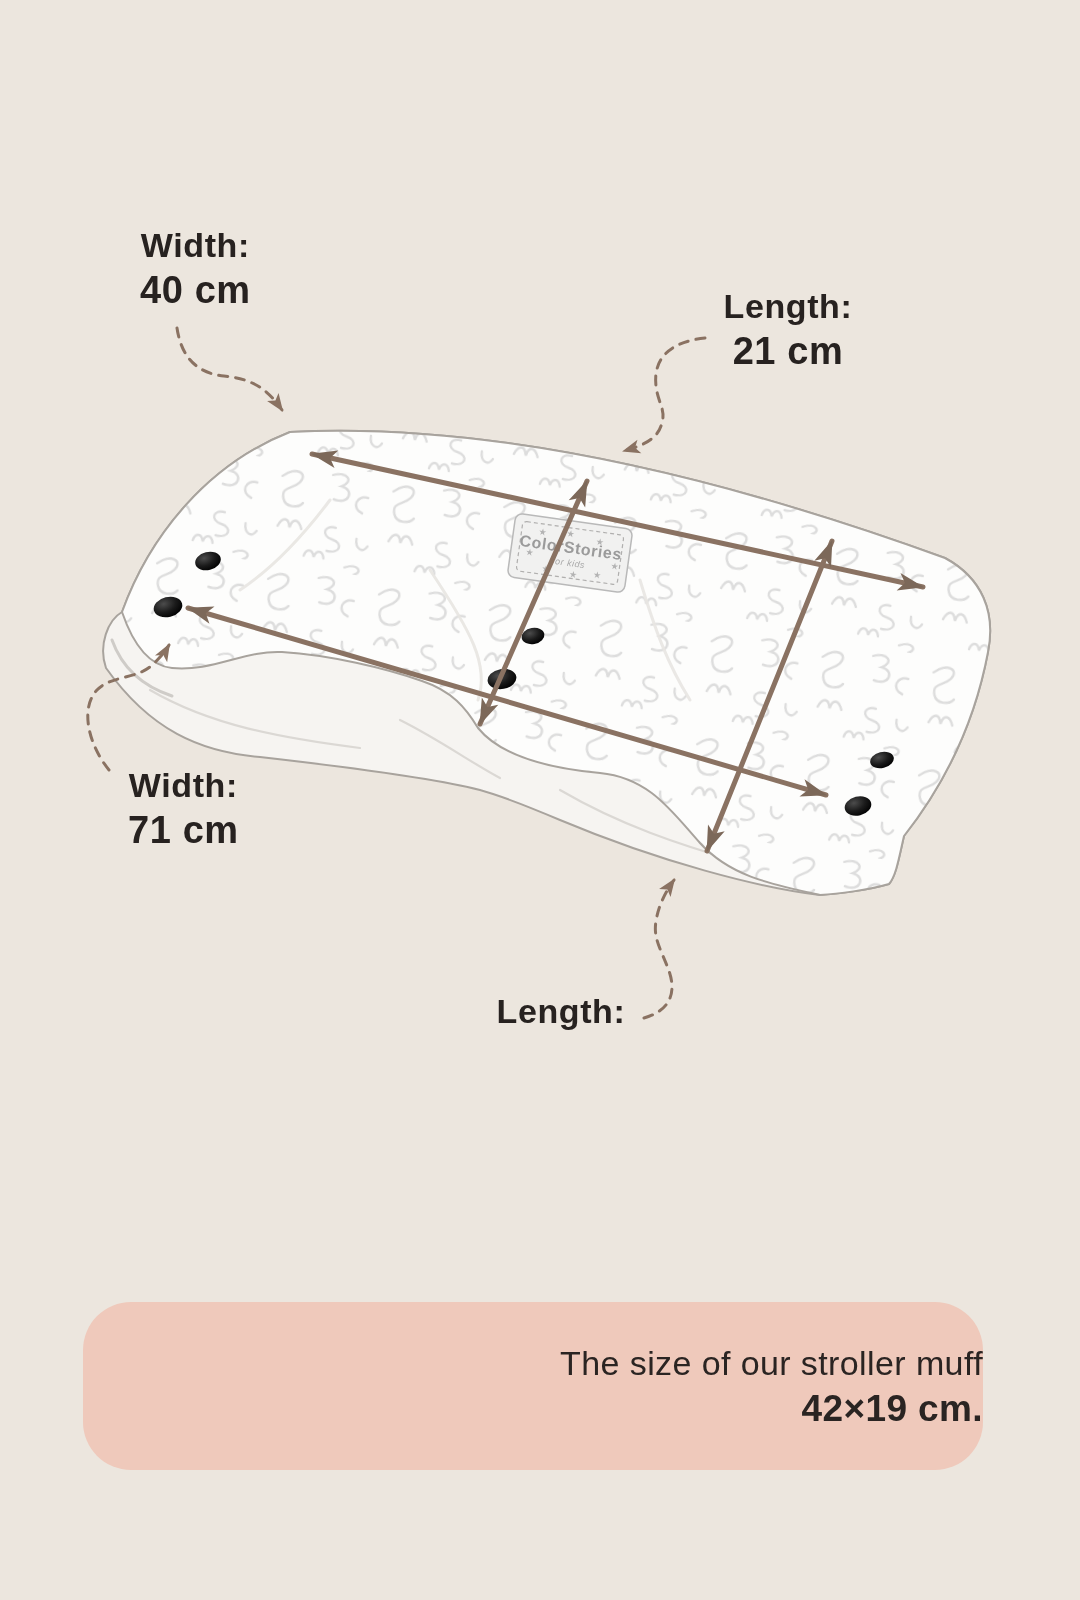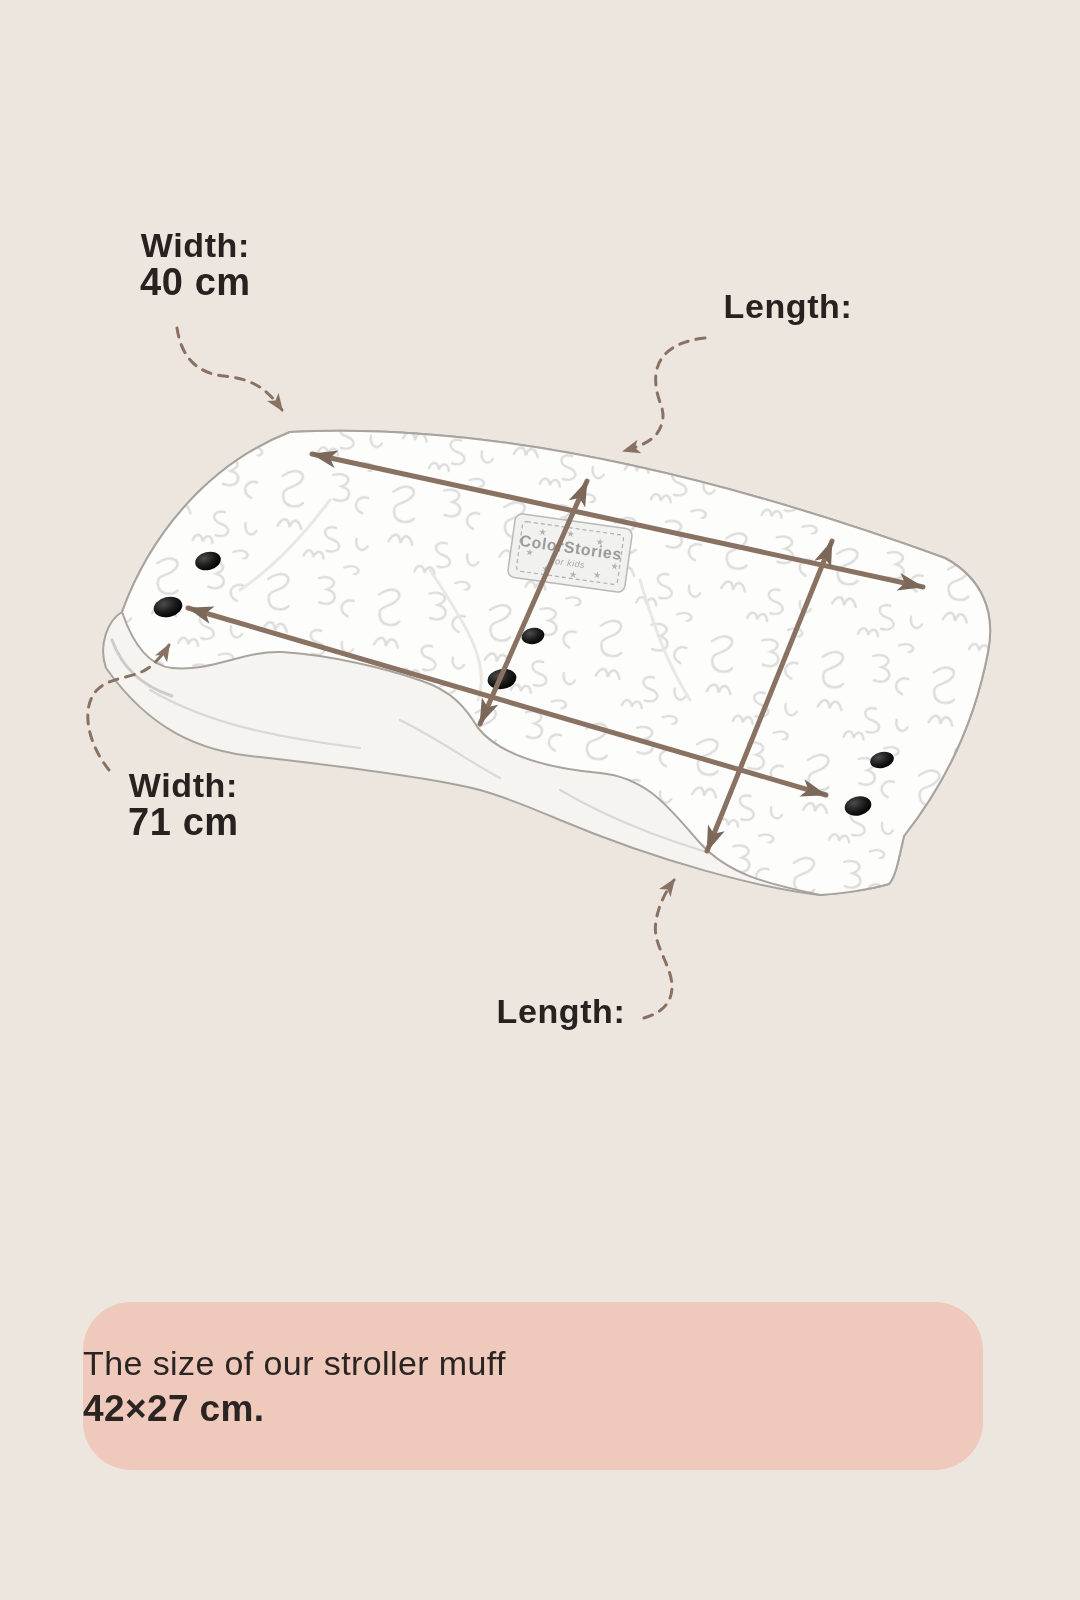--- a/index.html
+++ b/index.html
@@ -12,30 +12,30 @@
     width:1080px;height:1600px;
     background:#ECE6DE;
     overflow:hidden;
   }
   .art{position:absolute;left:0;top:0;}
   .measure{position:absolute;color:#272220;}
   .measure .lbl{
     font-size:34px;font-weight:700;letter-spacing:.6px;line-height:1.0;text-align:center;
   }
   .measure .val{
-    font-size:38px;font-weight:700;letter-spacing:.6px;line-height:1.0;margin-top:1px;
+    font-size:38px;font-weight:700;letter-spacing:.6px;line-height:1.0;margin-top:9px;
   }
   .m-w40{left:140px;top:228px;text-align:left;}
   .m-l21{left:668px;top:289px;width:240px;text-align:center;}
   .m-w42{left:128px;top:768px;text-align:left;}
   .m-l22{left:441px;top:994px;width:240px;text-align:center;}
   .banner{
     position:absolute;left:83px;top:1302px;width:900px;height:168px;
     background:#EFC9BB;border-radius:48px;
-    display:flex;flex-direction:column;align-items:flex-start;justify-content:center;
+    display:flex;flex-direction:column;align-items:flex-end;justify-content:center;
     gap:10px;color:#2A2422;
   }
   .banner .b1{font-size:34px;font-weight:400;letter-spacing:.4px;line-height:1;}
   .banner .b2{font-size:37px;font-weight:700;letter-spacing:.4px;line-height:1;}
   .patch-title{font-size:16px;font-weight:700;fill:#9B9B9B;letter-spacing:.6px;}
   .patch-sub{font-size:9px;font-style:italic;fill:#A8A8A8;letter-spacing:.5px;}
   .star{font-size:9px;fill:#B3B3B3;}
 </style>
 </head>
 <body>
@@ -157,29 +157,30 @@
     </g>
   </svg>
 
   <div class="measure m-w40">
     <div class="lbl">Width:</div>
     <div class="val">40 cm</div>
   </div>
 
   <div class="measure m-l21">
     <div class="lbl">Length:</div>
+    <div class="val">21 cm</div>
   </div>
 
   <div class="measure m-w42">
     <div class="lbl">Width:</div>
     <div class="val">71 cm</div>
   </div>
 
   <div class="measure m-l22">
     <div class="lbl">Length:</div>
   </div>
 
   <div class="banner">
     <div class="b1">The size of our stroller muff</div>
-    <div class="b2">42×27 cm.</div>
+    <div class="b2">42×19 cm.</div>
   </div>
 
 </div>
 
 </body></html>

